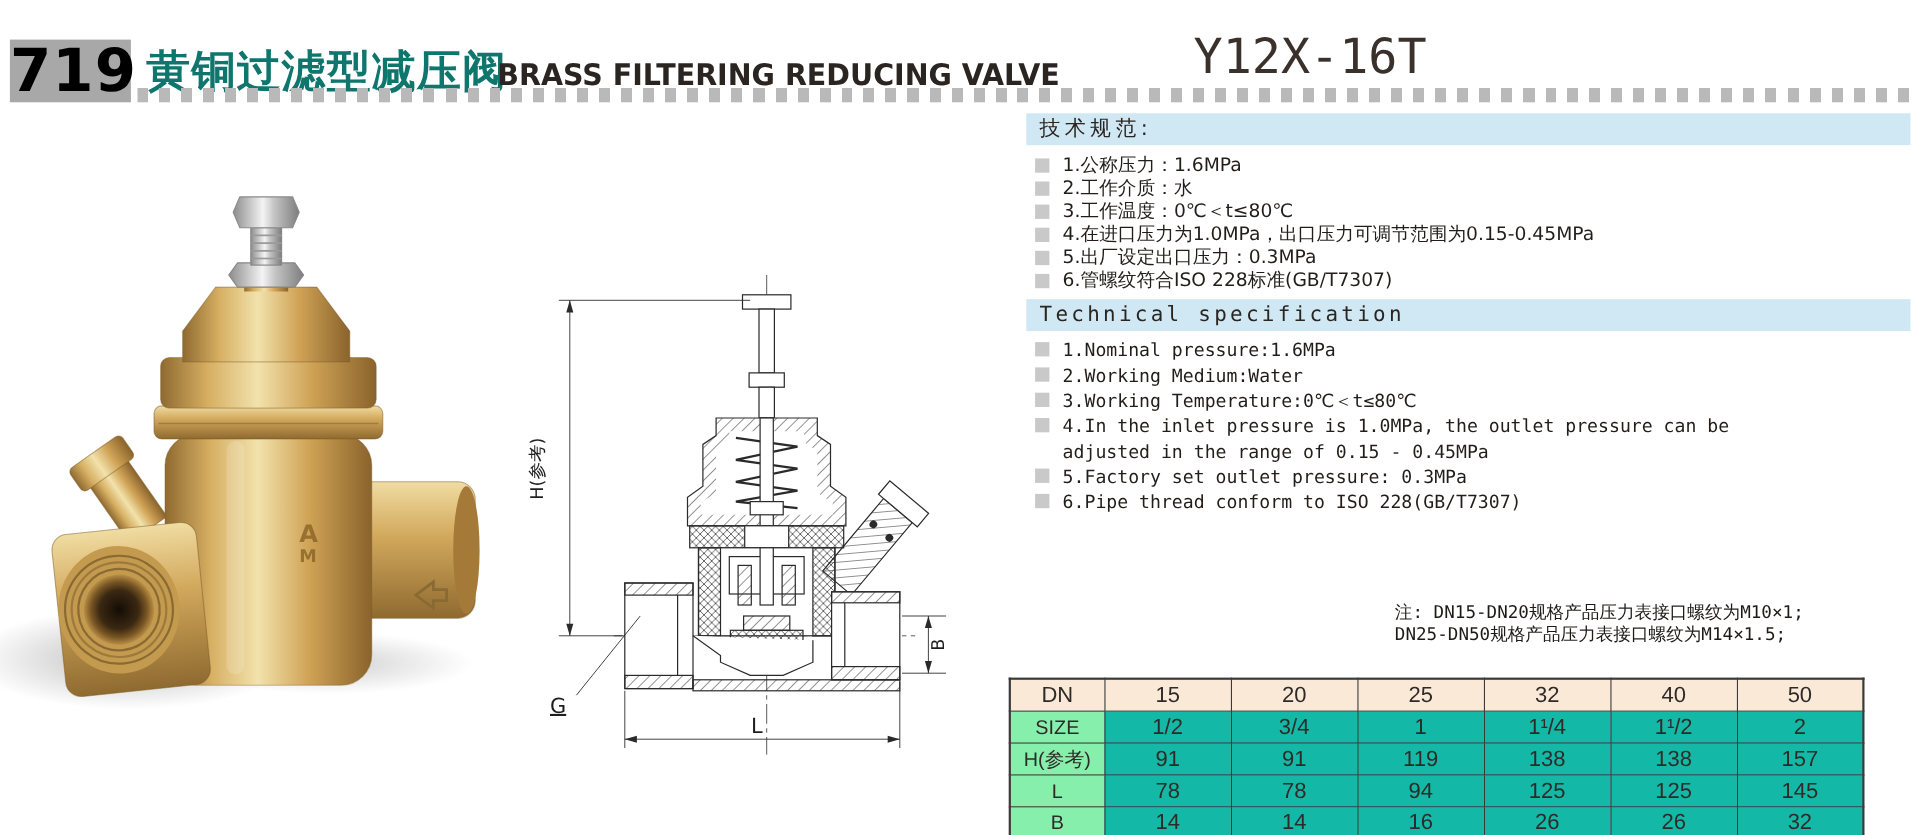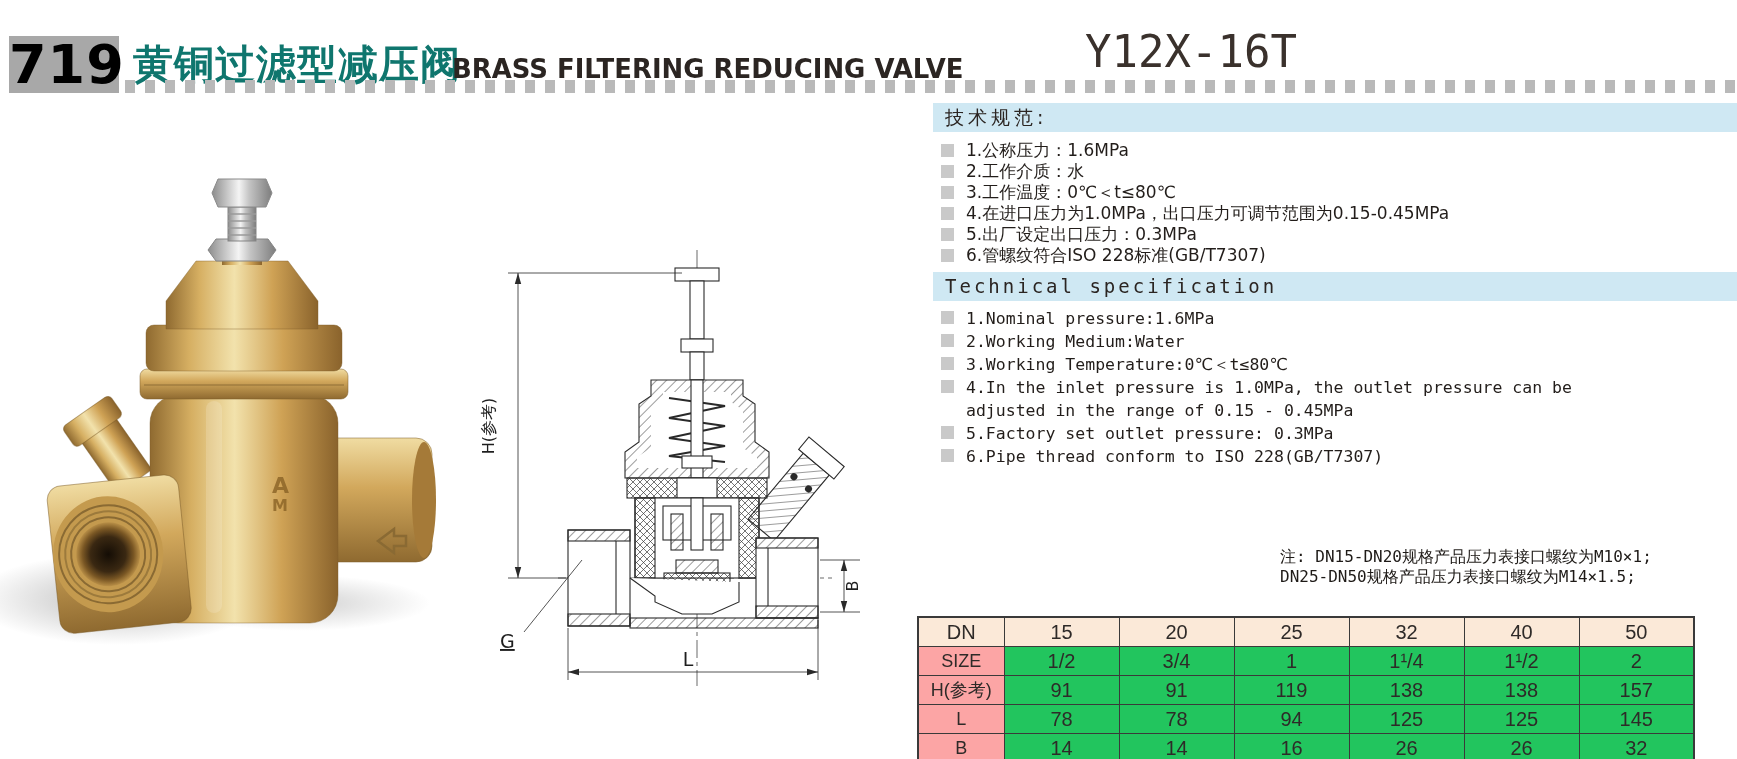--- a/index.html
+++ b/index.html
@@ -30,30 +30,30 @@
   .spec-list li{display:flex;align-items:flex-start;}
   .bullet{width:13px;height:13px;background:#c9c9c9;margin:4px 12px 0 0;flex:none;}
   .spec-zh{top:140px;}
   .spec-zh li{font-size:17px;line-height:21px;white-space:nowrap;}
   .spec-en{top:307px;}
   .spec-en li{font-size:16.5px;line-height:23px;
               font-family:"DejaVu Sans Mono","DejaVu Sans",monospace;}
   .spec-en .spec-text{max-width:620px;}
 
   .note{position:absolute;left:1268px;top:547px;font-size:16px;line-height:20px;color:#1e1a17;
-        font-family:"DejaVu Sans Mono","DejaVu Sans",monospace;white-space:nowrap;margin-left:12px;}
+        font-family:"DejaVu Sans Mono","DejaVu Sans",monospace;white-space:nowrap;}
 
   
   table.dims{position:absolute;left:917px;top:600px;border-collapse:collapse;
              table-layout:fixed;border:2px solid #3a3a3a;margin-top:16px;}
   table.dims td{border:1px solid #3a3a3a;height:28px;text-align:center;vertical-align:middle;
-                font-size:20px;color:#2e2a28;background:#22c55e;padding:0;
+                font-size:20px;color:#2e2a28;background:#14b8a6;padding:0;
                 font-family:"Liberation Sans","DejaVu Sans",sans-serif;}
   table.dims tr.hdr td{background:#fbe9d8;}
-  table.dims td.lbl{background:#fca5a5;font-size:18px;}
+  table.dims td.lbl{background:#86efac;font-size:18px;}
 
   
   .photo{position:absolute;left:0;top:133px;width:440px;height:590px;}
   .drawing{position:absolute;left:430px;top:230px;width:440px;height:460px;}
 </style>
 </head>
 <body>
 
 <div class="page">
 

